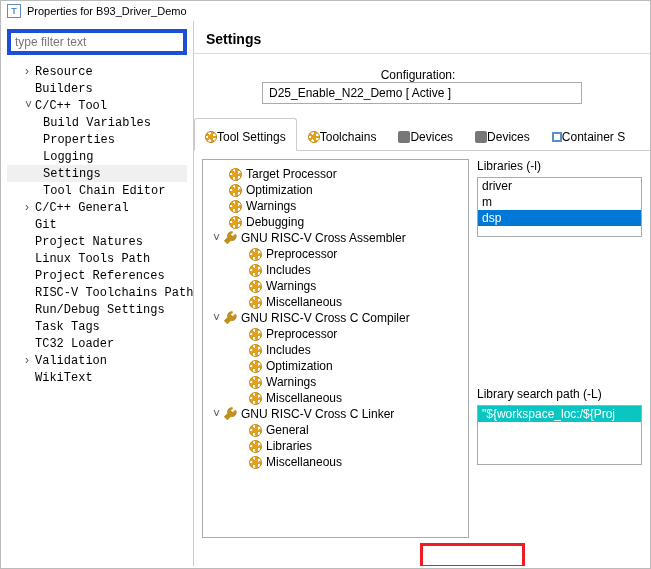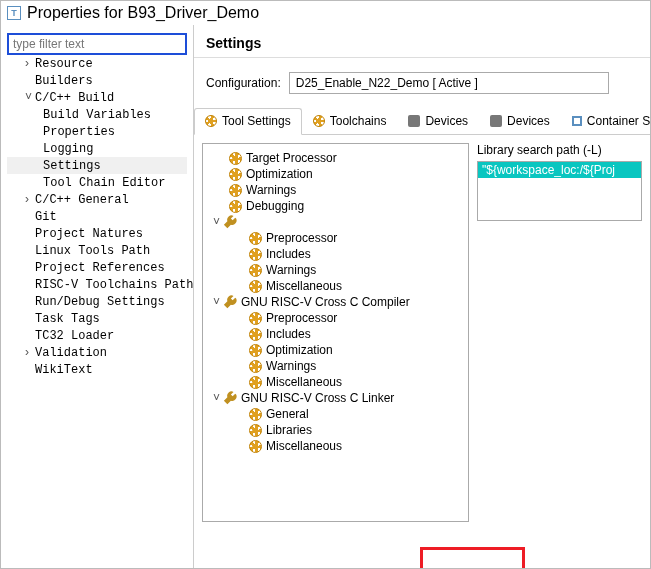--- a/index.html
+++ b/index.html
@@ -1,38 +1,38 @@
 <!DOCTYPE html>
 <html><head>
 <meta charset="utf-8">
 <style>
   * { box-sizing: border-box; margin: 0; padding: 0; font-family: "Segoe UI", Tahoma, sans-serif; font-size: 12px; }
   body { background: #fff; color: #000; width: 651px; height: 569px; overflow: hidden; position: relative; border: 1px solid #bbb;}
   .titlebar { display: flex; align-items: center; padding: 3px 6px; }
   .title-icon { width: 14px; height: 14px; border: 1px solid #5a8fbf; background: #fff; display: flex; align-items: center; justify-content: center; font-size: 9px; color: #5a8fbf; font-weight: bold; margin-right: 6px;}
-  .title { font-size: 16px; }
+  .title { font-size: 11px; }
   .main { display: flex; height: calc(100% - 22px); }
   .left-pane { width: 192px; padding: 8px 6px; }
-  .filter { border: 2px solid #1d4ed8; padding: 2px 4px; color: #777; width: 180px; }
+  .filter { border: 4px solid #1d4ed8; padding: 2px 4px; color: #777; width: 180px; margin-bottom: 8px;}
   .tree { list-style: none; }
   .tree li { padding: 1px 0; white-space: nowrap; }
   .tree .indent1 { padding-left: 18px; }
   .tree .indent2 { padding-left: 36px; }
   .tree .sel { background: #f0f0f0; }
   .caret { display: inline-block; width: 10px; color: #555; }
   .caret.open::before { content: "˅"; }
   .caret.closed::before { content: "›"; }
   .caret.none::before { content: ""; }
   .right-pane { flex: 1; border-left: 1px solid #ccc; background: #fff; padding: 0; position: relative; overflow: hidden;}
   .right-pane .header { font-size: 14px; font-weight: 600; padding: 10px 12px 6px; border-bottom: 1px solid #ddd;}
-  .config-row { display: flex; align-items: center; margin: 14px 12px 14px; }
+  .config-row { display: flex; align-items: center; margin: 14px 12px 14px; flex-direction: column; }
   .config-row label { margin-right: 8px; }
   .combo { border: 1px solid #aaa; padding: 2px 6px; width: 320px; height: 22px; display: flex; align-items: center; background: #fff; position:relative;}
   .tabs { display: flex; border-bottom: 1px solid #ccc; margin: 0 0 0 0; background: #fff;}
-  .tab { padding: 5px 10px 6px; display: flex; align-items: center; gap: 5px; border: 1px solid transparent; border-bottom: none; background: #fff; white-space: nowrap;}
+  .tab { padding: 11px 10px 6px; display: flex; align-items: center; border: 1px solid transparent; border-bottom: none; background: #fff; white-space: nowrap;}
   .tab.active { border-color: #ccc; border-bottom: 1px solid #fff; margin-bottom: -1px; border-radius: 3px 3px 0 0;}
   .tab-icon, .tool-icon { width: 14px; height: 14px; display:inline-block; vertical-align: middle;}
   .tab-icon.gear { background: radial-gradient(circle, #e0a020 40%, transparent 41%), conic-gradient(#e0a020 0 10%, transparent 10% 20%, #e0a020 20% 30%, transparent 30% 40%, #e0a020 40% 50%, transparent 50% 60%, #e0a020 60% 70%, transparent 70% 80%, #e0a020 80% 90%, transparent 90% 100%); border-radius: 50%; border:1px solid #c08000; width:12px; height:12px;}
   .tab-icon.chip { background: #777; border-radius: 2px; width:12px;height:12px;}
   .tab-icon.container { border: 2px solid #5a8fbf; width:10px; height:10px;}
   .settings-body { display: flex; padding: 8px; height: calc(100% - 150px); }
   .tool-tree-box { border: 1px solid #aaa; width: 270px; height: 100%; overflow: auto; padding: 6px 2px;}
   .tool-tree { list-style: none; }
   .tool-tree li { padding: 1px 0; white-space: nowrap; display:flex; align-items:center;}
   .tool-tree .t1 { padding-left: 24px; text-align: right; }
@@ -58,21 +58,21 @@
   <span class="title-icon">T</span>
   <span class="title">Properties for B93_Driver_Demo</span>
 </div>
 
 <div class="main">
   <div class="left-pane">
     <div class="filter" title="type filter text"><span>type filter text</span></div>
     <ul class="tree">
       <li class="indent1"><span class="caret closed"></span><span class="v">Resource</span></li>
       <li class="indent1"><span class="caret none"></span><span class="v">Builders</span></li>
-      <li class="indent1"><span class="caret open"></span><span class="v">C/C++ Build</span></li>
+      <li class="indent1"><span class="caret open"></span><span class="v">C/C++ Tool</span></li>
       <li class="indent2"><span class="v">Build Variables</span></li>
       <li class="indent2"><span class="v">Properties</span></li>
       <li class="indent2"><span class="v">Logging</span></li>
       <li class="indent2 sel"><span class="v">Settings</span></li>
       <li class="indent2"><span class="v">Tool Chain Editor</span></li>
       <li class="indent1"><span class="caret closed"></span><span class="v">C/C++ General</span></li>
       <li class="indent1"><span class="caret none"></span><span class="v">Git</span></li>
       <li class="indent1"><span class="caret none"></span><span class="v">Project Natures</span></li>
       <li class="indent1"><span class="caret none"></span><span class="v">Linux Tools Path</span></li>
       <li class="indent1"><span class="caret none"></span><span class="v">Project References</span></li>
@@ -134,20 +134,21 @@
             </li>
           <li class="t1">
               <span class="tool-icon gear"></span>
               <span>Debugging</span>
             </li>
           <li style="padding-left:8px">
               <span class="caret open"></span>
               <span class="tool-icon wrench"><svg viewBox="0 0 16 16">
                   <path fill="#c09020" d="M14 3l-3 3-2-2 3-3a5 5 0 00-7 6L1 11l4 4 4-4a5 5 0 006-7z"></path>
                 </svg></span>
+              <span>GNU RISC-V Cross Assembler</span>
             </li>
           <li class="t2">
               <span class="tool-icon gear"></span>
               <span>Preprocessor</span>
             </li>
           <li class="t2">
               <span class="tool-icon gear"></span>
               <span>Includes</span>
             </li>
           <li class="t2">
@@ -202,20 +203,28 @@
             </li>
           <li class="t2">
               <span class="tool-icon gear"></span>
               <span>Miscellaneous</span>
             </li>
         </ul>
       </div>
 
       <div class="side-col">
         <div class="list-section">
+          <div class="list-label">Libraries (-l)</div>
+          <div class="list-box">
+            <div class="item">driver</div>
+            <div class="item">m</div>
+            <div class="item sel">dsp</div>
+          </div>
+        </div>
+        <div class="list-section">
           <div class="list-label">Library search path (-L)</div>
           <div class="list-box path">
             <div class="item sel">"${workspace_loc:/${Proj</div>
           </div>
         </div>
       </div>
     </div>
 
     <span class="red-box rb2"></span>
   </div>

